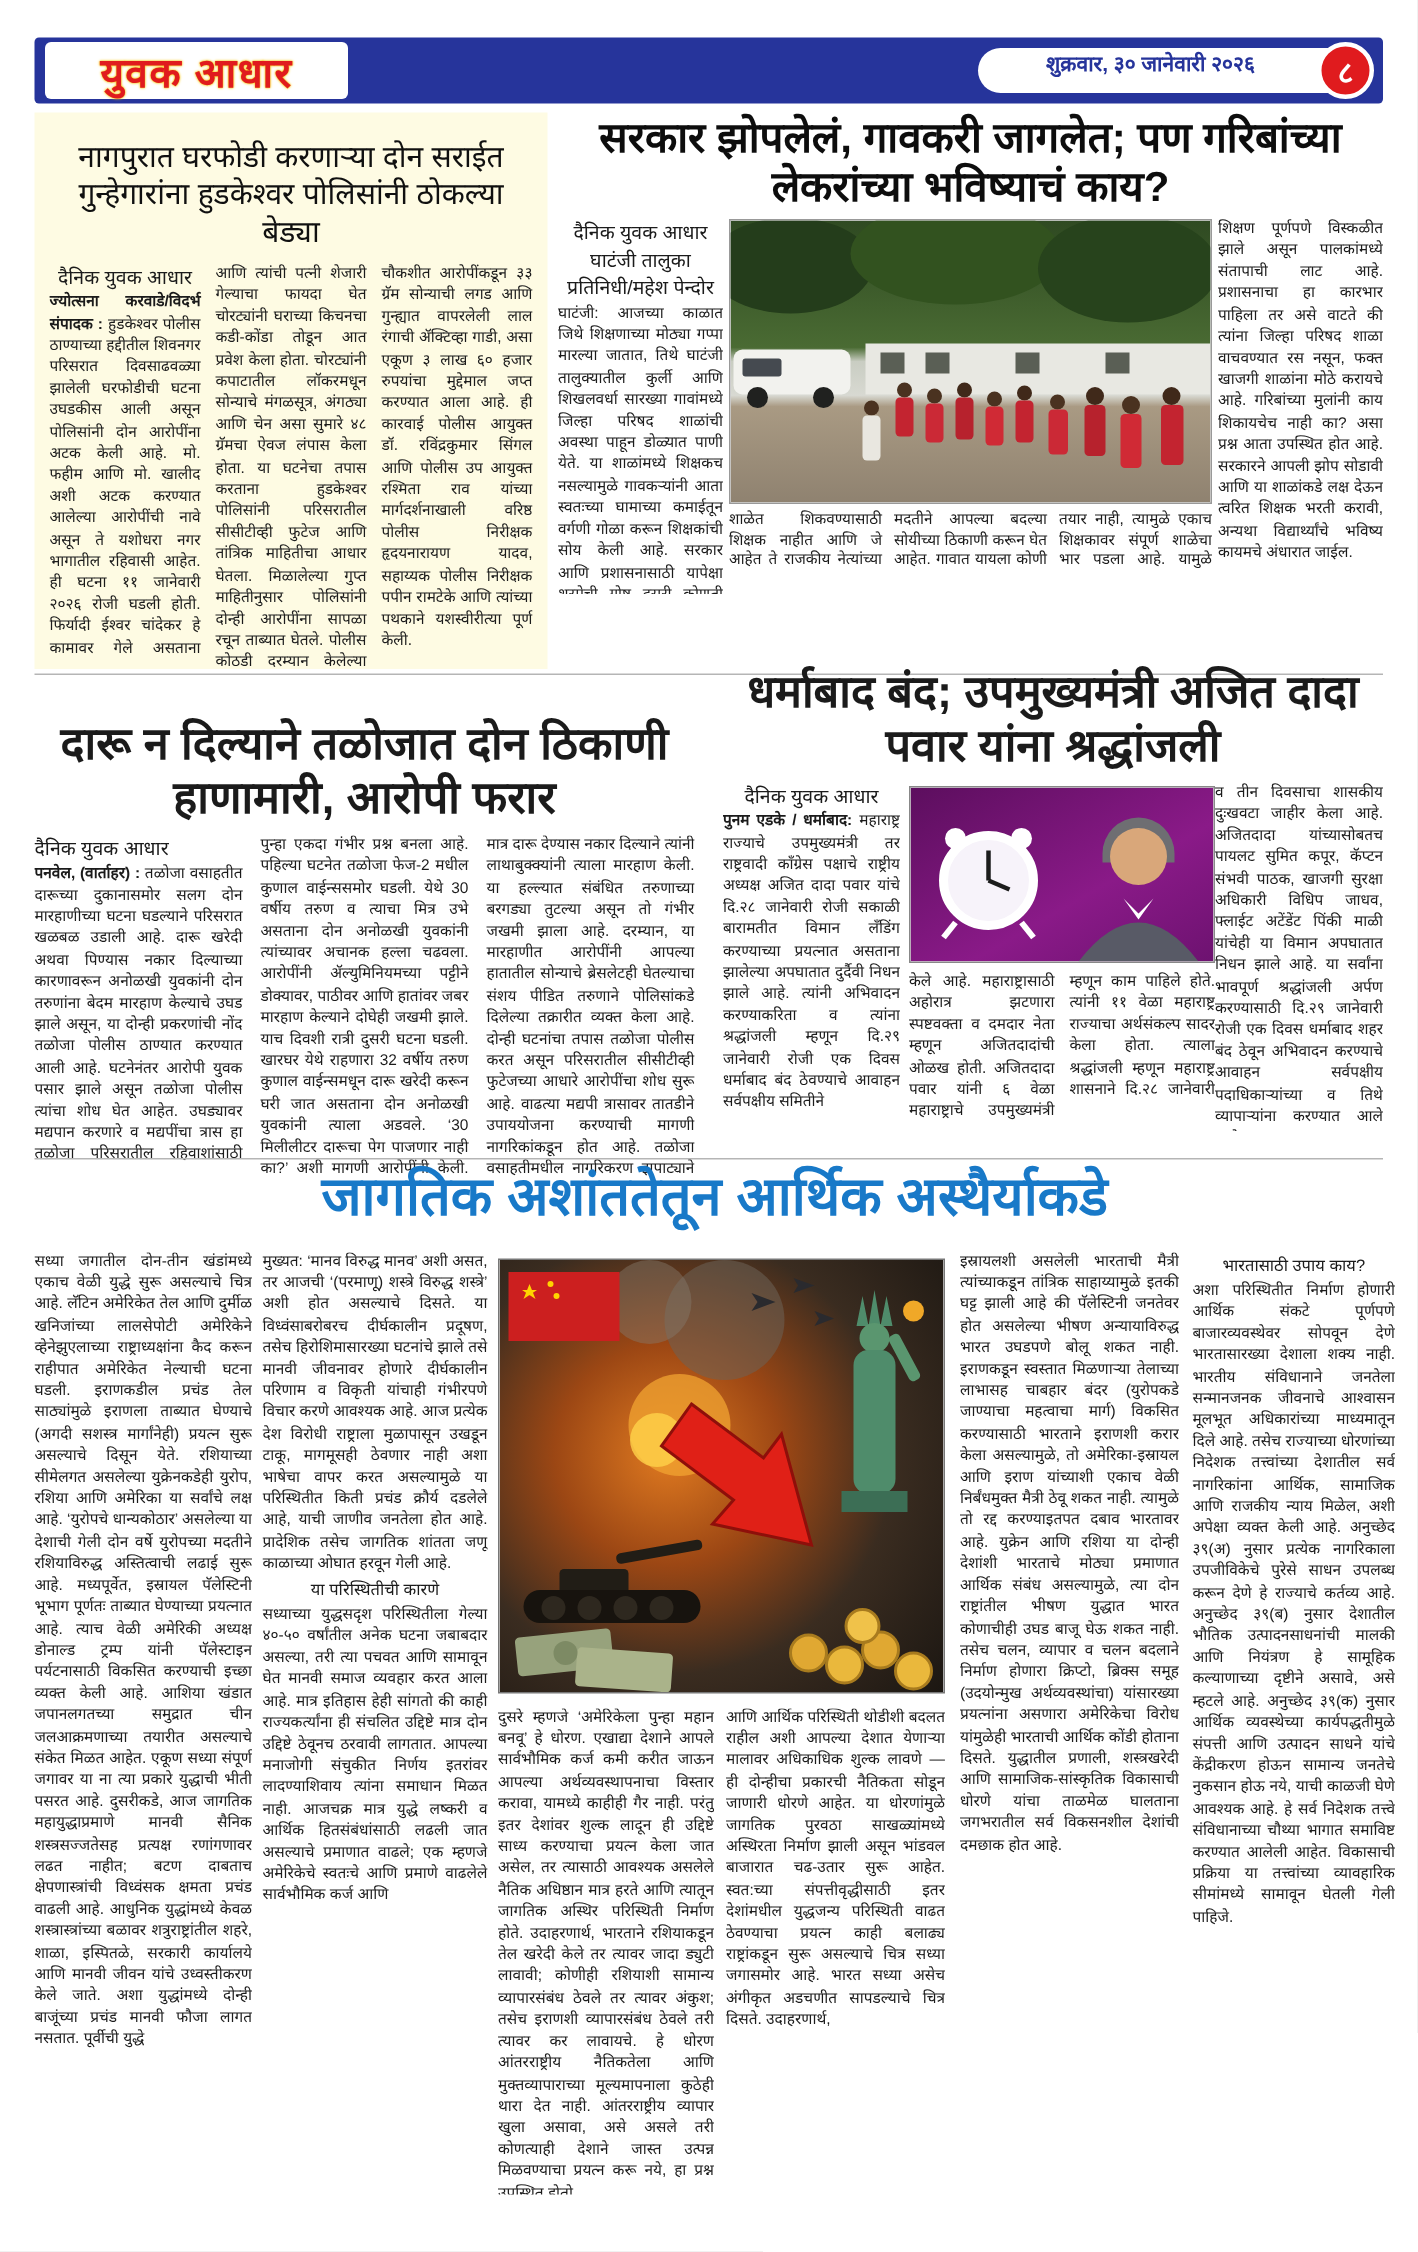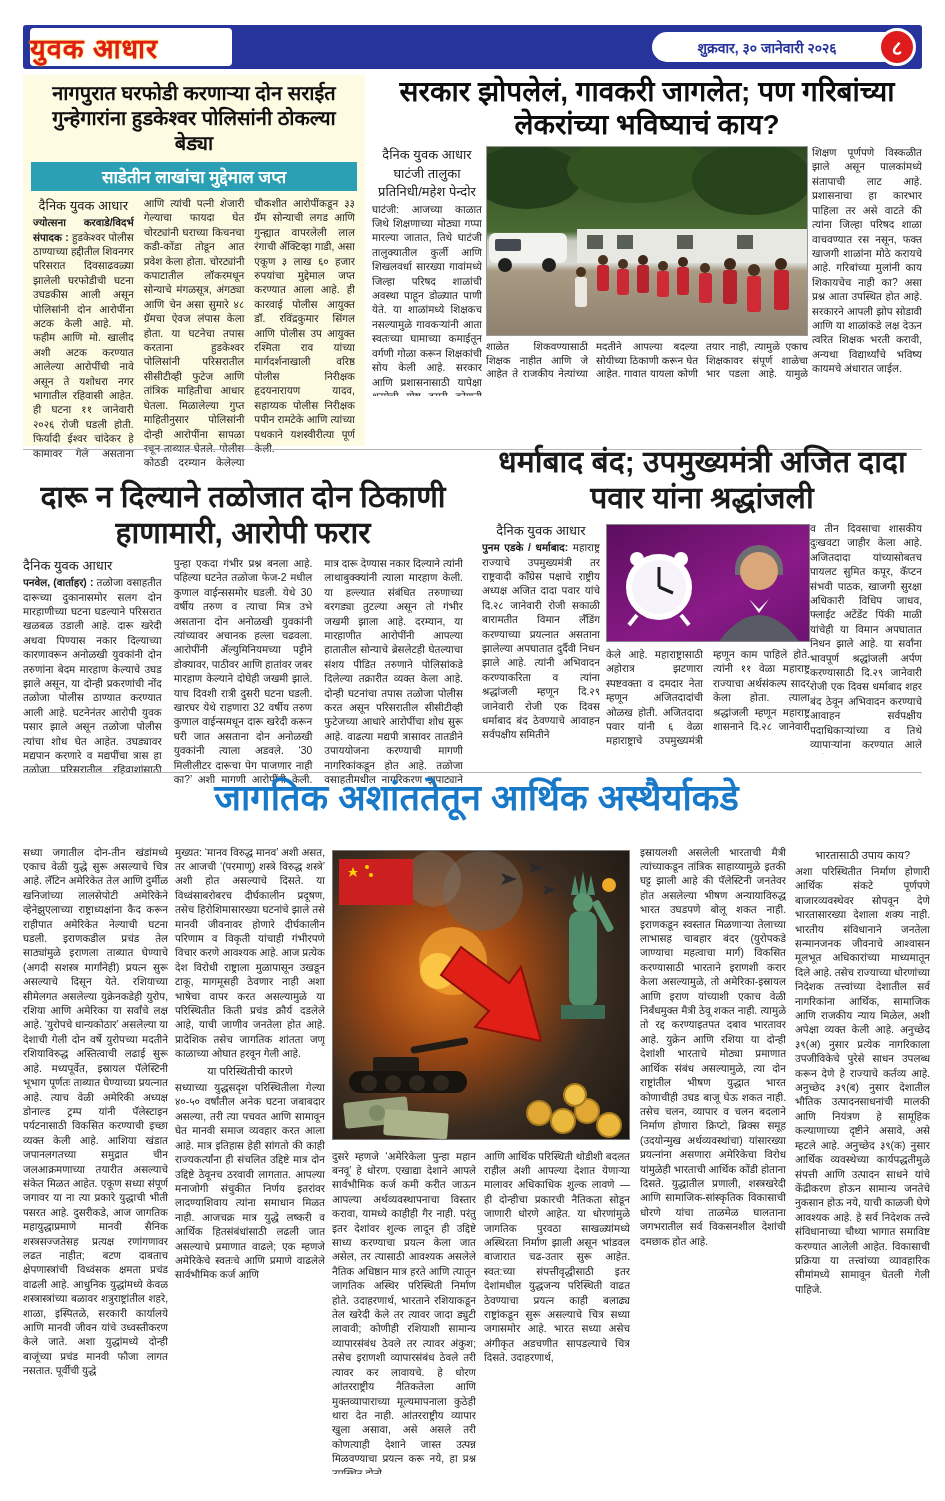--- a/index.html
+++ b/index.html
@@ -2,37 +2,37 @@
 <html><head>
 <meta charset="utf-8">
 <style>
   html,body{margin:0;padding:0;background:#e8e8e8;}
   .page{position:relative;width:945px;height:1501px;background:#ffffff;margin:0 auto;
         font-family:"Liberation Sans","DejaVu Sans",sans-serif;color:#1b1b1b;overflow:hidden;}
   .abs{position:absolute;}
   
   .masthead{left:23px;top:25px;width:899px;height:44px;background:#26349B;border-radius:3px;}
   .logo-box{left:7px;top:3px;width:202px;height:38px;background:#fff;border-radius:4px;
-            display:flex;align-items:center;}
+            display:flex;align-items:center;justify-content:center;}
   .logo-text{font-size:27px;font-weight:bold;color:#E01B1E;letter-spacing:1px;
              text-shadow:0 0 2px #f6c60a, 0 0 1px #f6c60a;}
   .date-pill{right:14px;top:7px;width:256px;height:30px;background:#fff;border-radius:16px;
-             display:flex;align-items:center;justify-content:center;color:#26349B;
+             display:flex;justify-content:center;color:#26349B;
              font-weight:bold;font-size:14px;padding-right:26px;box-sizing:border-box;}
   .page-num{right:6px;top:3px;width:38px;height:38px;border-radius:50%;background:#E01B1E;
             border:3px solid #fff;box-sizing:border-box;color:#fff;font-size:20px;font-weight:bold;
             display:flex;align-items:center;justify-content:center;}
   
   .jtext{font-size:10.3px;line-height:1.4;text-align:justify;}
   .runin{font-weight:bold;}
   .byline-c{font-weight:normal;text-align:center;font-size:13px;margin-bottom:1px;}
   .hr{background:#b5b5b5;height:1px;}
   
   .art1{left:23px;top:75px;width:342px;height:371px;background:#FEFBE3;}
-  .art1 .hl{padding:6px 8px 2px;font-size:20px;line-height:1.25;font-weight:bold;text-align:center;color:#101010;}
+  .art1 .hl{padding:18px 8px 2px;font-size:20px;line-height:1.25;font-weight:normal;text-align:center;color:#101010;}
   .art1 .teal{margin:4px 8px 0;background:#2BA0B4;color:#fff;font-size:17px;font-weight:bold;
               text-align:center;padding:3px 0;}
   .art1 .bodywrap{margin:6px 10px 0;height:282px;column-count:3;column-gap:10px;overflow:hidden;}
   
   .art2{left:372px;top:75px;width:550px;height:371px;}
   .art2 .hl{font-size:28px;line-height:1.18;font-weight:bold;text-align:center;color:#0d0d0d;}
   .art2 .redbar{margin-top:5px;background:#DA251D;color:#fff;font-size:18px;font-weight:bold;
                 text-align:center;padding:4px 0;}
   .art2 .row{display:flex;margin-top:5px;height:250px;}
   .art2 .colL,.art2 .colR{width:110px;overflow:hidden;}
@@ -49,21 +49,21 @@
   .art4 .hl{font-size:30px;line-height:1.2;font-weight:bold;text-align:center;}
   .art4 .content{position:relative;margin-top:6px;height:232px;}
   .art4 .colL{position:absolute;left:0;top:0;width:118px;height:232px;overflow:hidden;}
   .art4 .imgbox{position:absolute;left:124px;top:2px;width:204px;height:118px;overflow:hidden;border:1px solid #888;box-sizing:border-box;}
   .art4 .midcols{position:absolute;left:124px;top:126px;width:204px;height:106px;
                  column-count:2;column-gap:10px;overflow:hidden;}
   .art4 .colR{position:absolute;right:0;top:0;width:112px;height:232px;overflow:hidden;}
   
   .art5{left:23px;top:778px;width:907px;height:714px;}
   .art5 .hl{font-size:36px;line-height:1.1;font-weight:bold;text-align:center;color:#1879C8;}
-  .art5 .body{position:relative;margin-top:28px;height:628px;}
+  .art5 .body{position:relative;margin-top:17px;height:628px;}
   .ec{position:absolute;top:0;height:628px;overflow:hidden;}
   .ec.c1{left:0;width:145px;}
   .ec.c2{left:152px;width:150px;}
   .ec.c5{left:617px;width:146px;}
   .ec.c6{left:772px;width:135px;}
   .ec.c3{left:309px;top:304px;width:144px;height:324px;}
   .ec.c4{left:461px;top:304px;width:146px;height:324px;}
   .war-img{position:absolute;left:309px;top:4px;width:298px;height:290px;overflow:hidden;border:1px solid #777;box-sizing:border-box;}
   .subhead-flow{font-weight:normal;text-align:center;font-size:11px;margin:2px 0;}
 </style>
@@ -79,21 +79,20 @@
     <div class="abs date-pill">
       <span>शुक्रवार, ३० जानेवारी २०२६</span>
     </div>
     <div class="abs page-num">
       <span>८</span>
     </div>
   </div>
 
   <div class="abs art1">
     <div class="hl">नागपुरात घरफोडी करणाऱ्या दोन सराईत गुन्हेगारांना हुडकेश्वर पोलिसांनी ठोकल्या बेड्या</div>
-    <div class="teal">साडेतीन लाखांचा मुद्देमाल जप्त</div>
     <div class="bodywrap jtext">
       <div class="byline-c">दैनिक युवक आधार</div>
       <span class="runin">ज्योत्सना करवाडे/विदर्भ संपादक :</span>
       <span>हुडकेश्वर पोलीस ठाण्याच्या हद्दीतील शिवनगर परिसरात दिवसाढवळ्या झालेली घरफोडीची घटना उघडकीस आली असून पोलिसांनी दोन आरोपींना अटक केली आहे. मो. फहीम आणि मो. खालीद अशी अटक करण्यात आलेल्या आरोपींची नावे असून ते यशोधरा नगर भागातील रहिवासी आहेत. ही घटना ११ जानेवारी २०२६ रोजी घडली होती. फिर्यादी ईश्वर चांदेकर हे कामावर गेले असताना आणि त्यांची पत्नी शेजारी गेल्याचा फायदा घेत चोरट्यांनी घराच्या किचनचा कडी-कोंडा तोडून आत प्रवेश केला होता. चोरट्यांनी कपाटातील लॉकरमधून सोन्याचे मंगळसूत्र, अंगठ्या आणि चेन असा सुमारे ४८ ग्रॅमचा ऐवज लंपास केला होता. या घटनेचा तपास करताना हुडकेश्वर पोलिसांनी परिसरातील सीसीटीव्ही फुटेज आणि तांत्रिक माहितीचा आधार घेतला. मिळालेल्या गुप्त माहितीनुसार पोलिसांनी दोन्ही आरोपींना सापळा रचून ताब्यात घेतले. पोलीस कोठडी दरम्यान केलेल्या चौकशीत आरोपींकडून ३३ ग्रॅम सोन्याची लगड आणि गुन्ह्यात वापरलेली लाल रंगाची ॲक्टिव्हा गाडी, असा एकूण ३ लाख ६० हजार रुपयांचा मुद्देमाल जप्त करण्यात आला आहे. ही कारवाई पोलीस आयुक्त डॉ. रविंद्रकुमार सिंगल आणि पोलीस उप आयुक्त रश्मिता राव यांच्या मार्गदर्शनाखाली वरिष्ठ पोलीस निरीक्षक हृदयनारायण यादव, सहाय्यक पोलीस निरीक्षक पपीन रामटेके आणि त्यांच्या पथकाने यशस्वीरीत्या पूर्ण केली.</span>
     </div>
   </div>
 
   <div class="abs art2">
     <div class="hl">सरकार झोपलेलं, गावकरी जागलेत; पण गरिबांच्या लेकरांच्या भविष्याचं काय?</div>
     <div class="row">

